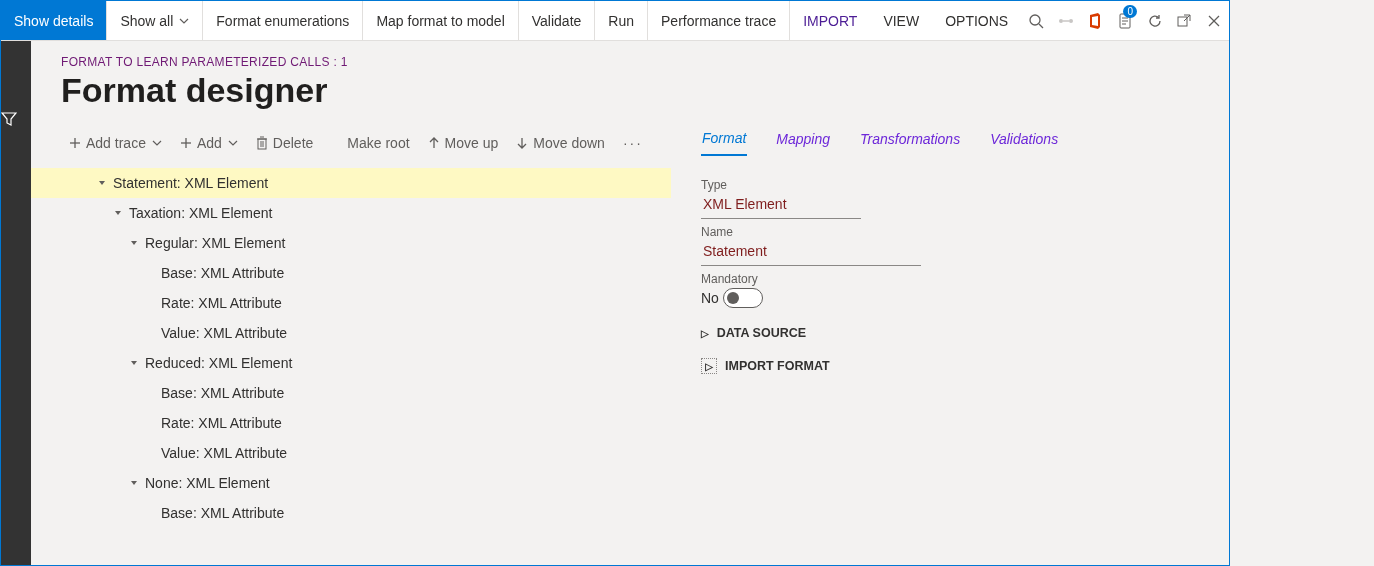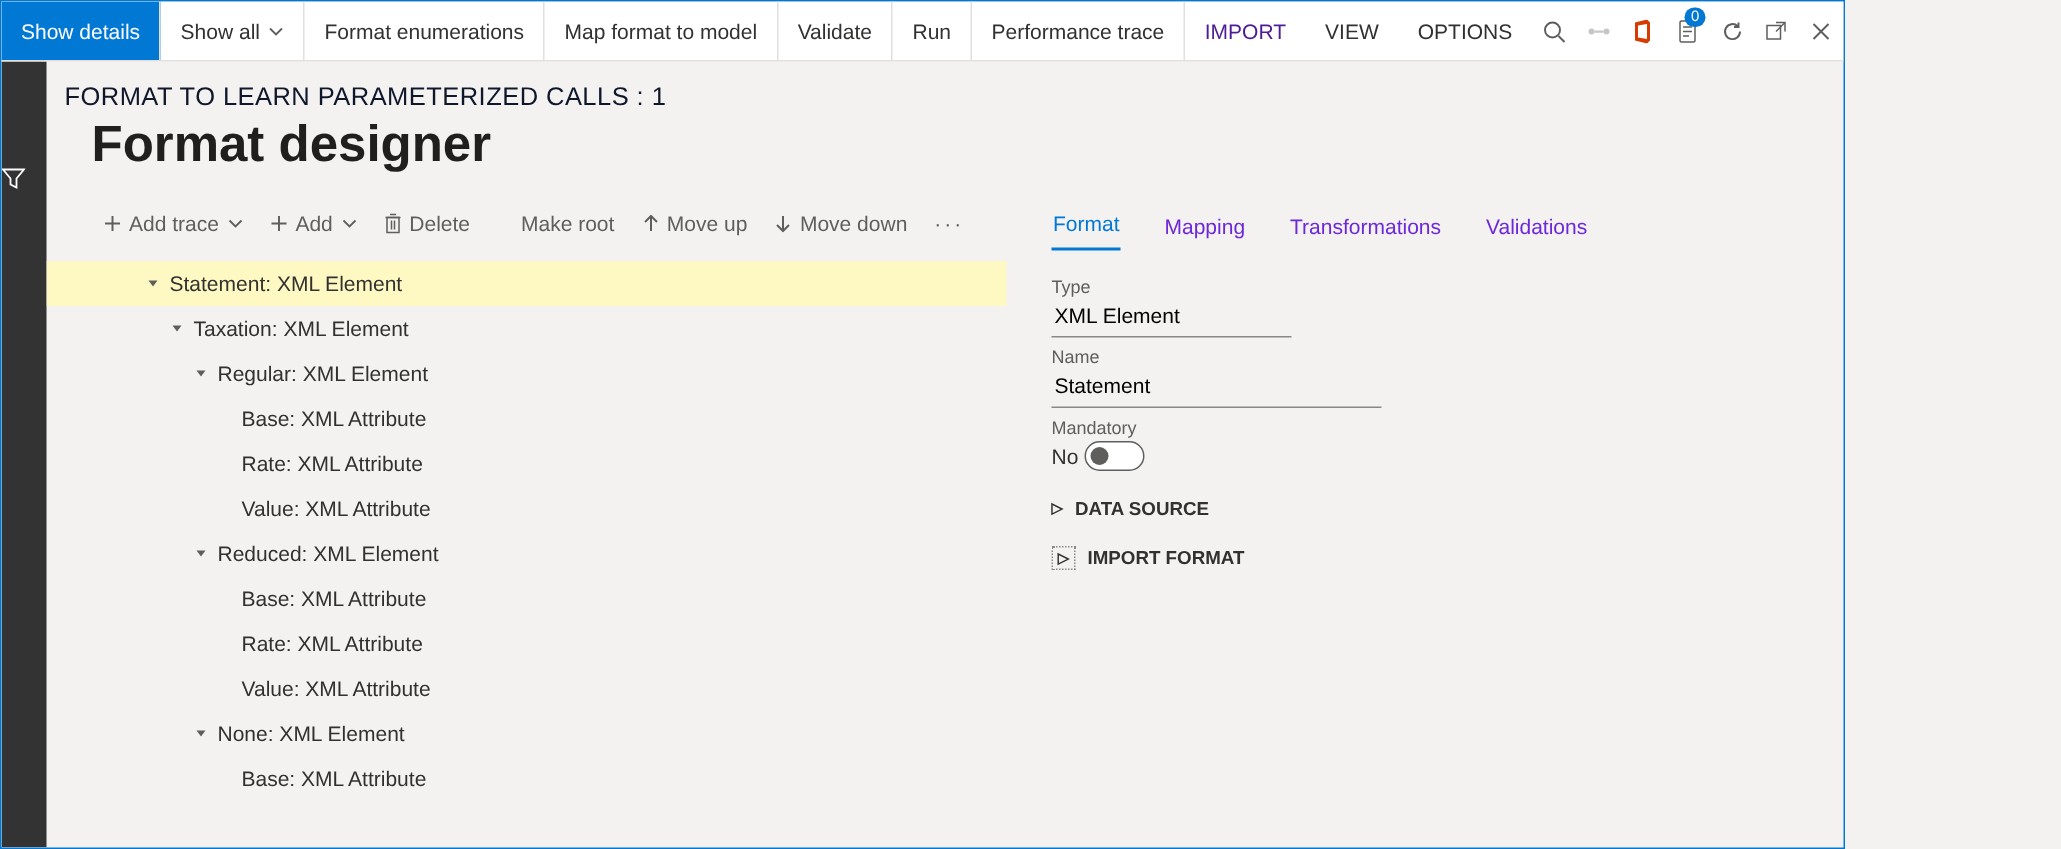--- a/index.html
+++ b/index.html
@@ -14,44 +14,44 @@
   .cmdbar .spacer { flex:1; }
   .cmdbar .iconbtn { width:40px; display:flex; align-items:center; justify-content:center; cursor:pointer; color:#605e5c;}
   .chev { margin-left:6px; }
   .badge { position:relative; }
   .badge .count { position:absolute; top:4px; right:3px; background:#0078d4; color:#fff; font-size:10px; border-radius:8px; padding:0 4px; line-height:13px;}
   
   .body { flex:1; display:flex; overflow:hidden;}
   .leftrail { width:30px; background:#333; display:flex; flex-direction:column; align-items:center; padding-top:70px; }
   .leftrail .iconbtn { color:#fff; width:30px; height:30px; }
   .main { flex:1; display:flex; flex-direction:column; padding:14px 0 0 0; }
-  .breadcrumb { font-size:17px; color:#0f172a; padding:0 0 2px 12px; letter-spacing:0.3px;}
+  .breadcrumb { font-size:12px; color:#701a75; padding:0 0 2px 30px; letter-spacing:0.3px;}
   .title { font-size:34px; font-weight:600; padding:0 0 14px 30px; color:#201f1e;}
   .columns { flex:1; display:flex; overflow:hidden; }
   
   .col-left { width:640px; display:flex; flex-direction:column; }
   .toolbar { display:flex; align-items:center; gap:2px; height:38px; padding:0 0 0 30px; color:#605e5c; border-bottom:1px solid transparent;}
   .tb-btn { display:flex; align-items:center; padding:4px 8px; cursor:pointer; border-radius:2px; }
   .tb-btn .ic { margin-right:5px; display:inline-flex; }
   .tb-btn.ghost { color:#605e5c; }
   .more-dots { letter-spacing:2px; padding:0 8px;}
   .tree { padding:6px 0 0 0; }
   .tree-row { display:flex; align-items:center; height:30px; cursor:pointer; }
   .tree-row.selected { background:#fef9c3; }
   .tree-row .indent { display:inline-block; }
   .tree-row .tw { width:18px; display:inline-flex; align-items:center; justify-content:center; color:#605e5c; }
   .tree-row .label { padding-left:2px; }
   
   .col-right { flex:1; padding:0 0 0 30px; }
-  .tabs { display:flex; gap:28px; height:38px; align-items:flex-end; border-bottom:1px solid transparent;}
+  .tabs { display:flex; gap:28px; height:38px; align-items:center; border-bottom:1px solid transparent;font-style:italic;}
   .tab { padding:0 1px 8px 1px; cursor:pointer; color:#6d28d9; }
   .tab.active { color:#0078d4; border-bottom:2px solid #0078d4; font-weight:400;}
   .form { padding-top:10px; max-width:260px;}
   .field-label { font-size:12px; color:#605e5c; margin-top:6px; }
-  .field-value { padding:4px 2px 6px 2px; border-bottom:1px solid #8a8886; color:#000000; margin-bottom:4px;}
+  .field-value { padding:4px 2px 6px 2px; border-bottom:1px solid #8a8886; color:#7f1d1d; margin-bottom:4px;}
   .toggle-row { display:flex; align-items:center; margin-top:2px; gap:4px;}
   .toggle { width:40px; height:20px; border:1px solid #605e5c; border-radius:10px; position:relative; background:#fff; cursor:pointer;}
   .toggle .knob { width:12px; height:12px; background:#605e5c; border-radius:50%; position:absolute; top:3px; left:3px;}
   .expando { display:flex; align-items:center; gap:8px; margin-top:18px; cursor:pointer; font-size:12.5px; font-weight:600; color:#323130;}
   .expando .arrow-box { width:16px; height:16px; border:1px dotted #8a8886; display:flex; align-items:center; justify-content:center; font-size:10px;}
   .expando .arrow { font-size:10px; }
   svg { display:block; }
 </style>
 </head>
 <body>

